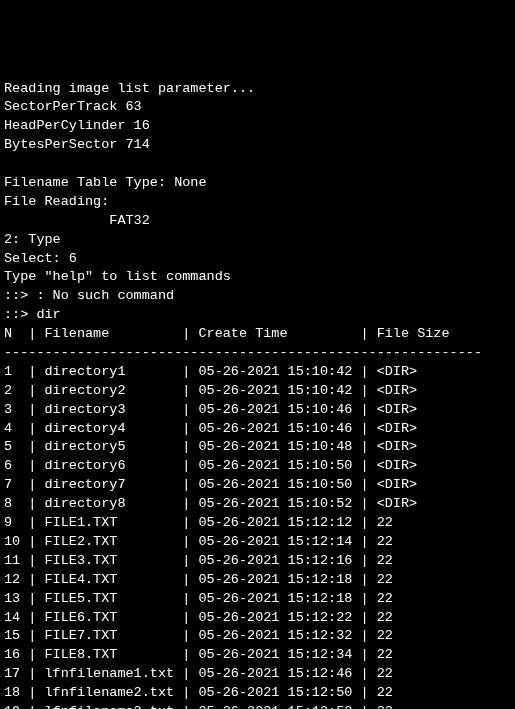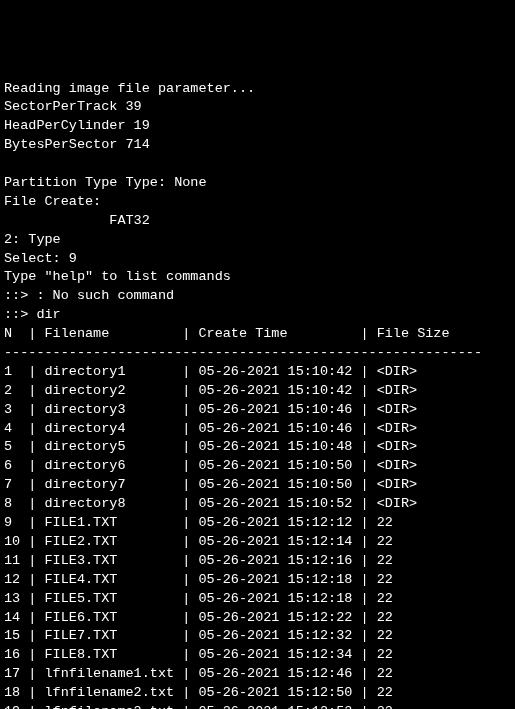--- a/index.html
+++ b/index.html
@@ -13,30 +13,30 @@
       white-space: pre;
       width: 515px;
       box-sizing: border-box;
     }
   </style>
 </head>
 <body>
 
 
 
-<div><span>Reading image file parameter...</span>
-<span>SectorPerTrack 39</span>
-<span>HeadPerCylinder 19</span>
+<div><span>Reading image list parameter...</span>
+<span>SectorPerTrack 63</span>
+<span>HeadPerCylinder 16</span>
 <span>BytesPerSector 714</span>
 
-<span>Partition Type Type: None</span>
-<span>File Create:</span>
+<span>Filename Table Type: None</span>
+<span>File Reading:</span>
 <span>             FAT32</span>
 <span>2: Type</span>
-<span>Select: 9</span>
+<span>Select: 6</span>
 <span>Type "help" to list commands</span>
 <span>::&gt; : No such command</span>
 <span>::&gt; dir</span>
 <span id="header-line">N  | Filename         | Create Time         | File Size</span>
 <span>-----------------------------------------------------------</span>
 <span id="rows-block">1  | directory1       | 05-26-2021 15:10:42 | &lt;DIR&gt;
 2  | directory2       | 05-26-2021 15:10:42 | &lt;DIR&gt;
 3  | directory3       | 05-26-2021 15:10:46 | &lt;DIR&gt;
 4  | directory4       | 05-26-2021 15:10:46 | &lt;DIR&gt;
 5  | directory5       | 05-26-2021 15:10:48 | &lt;DIR&gt;

